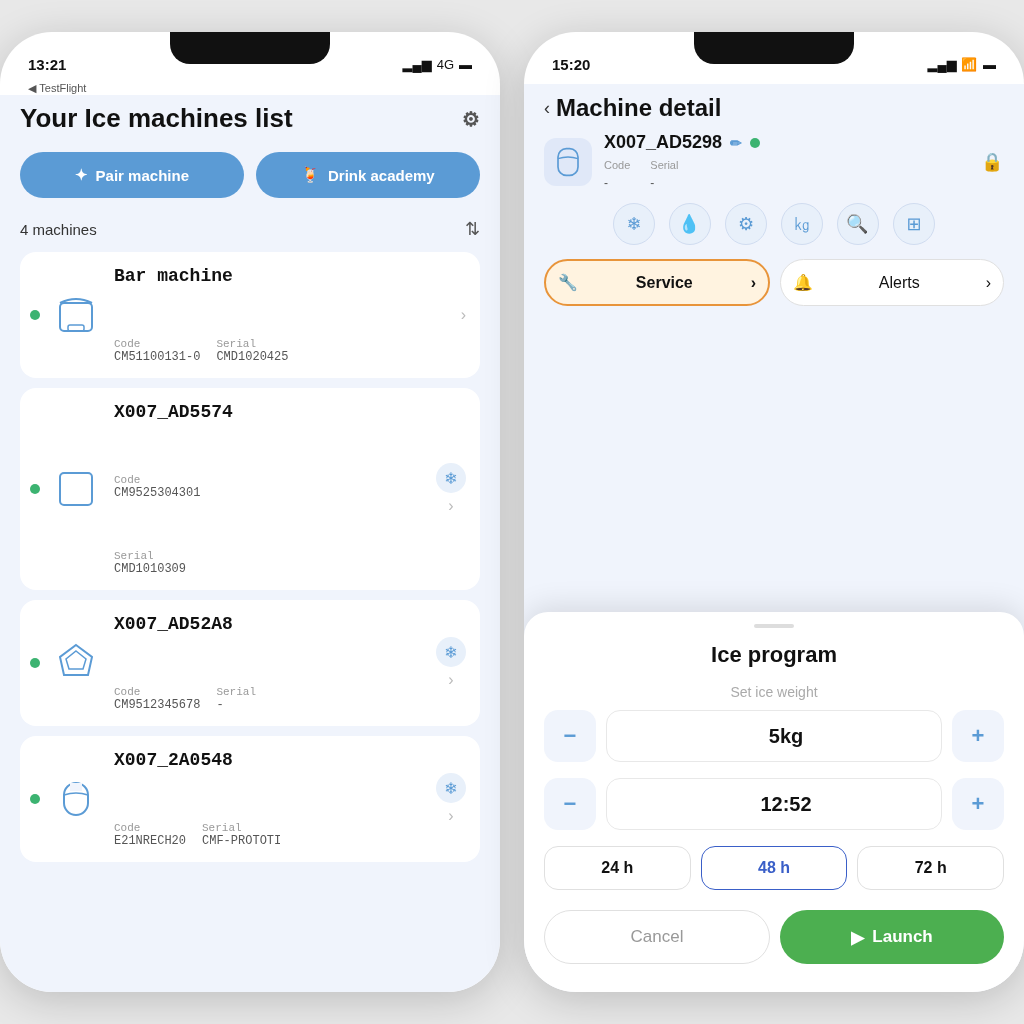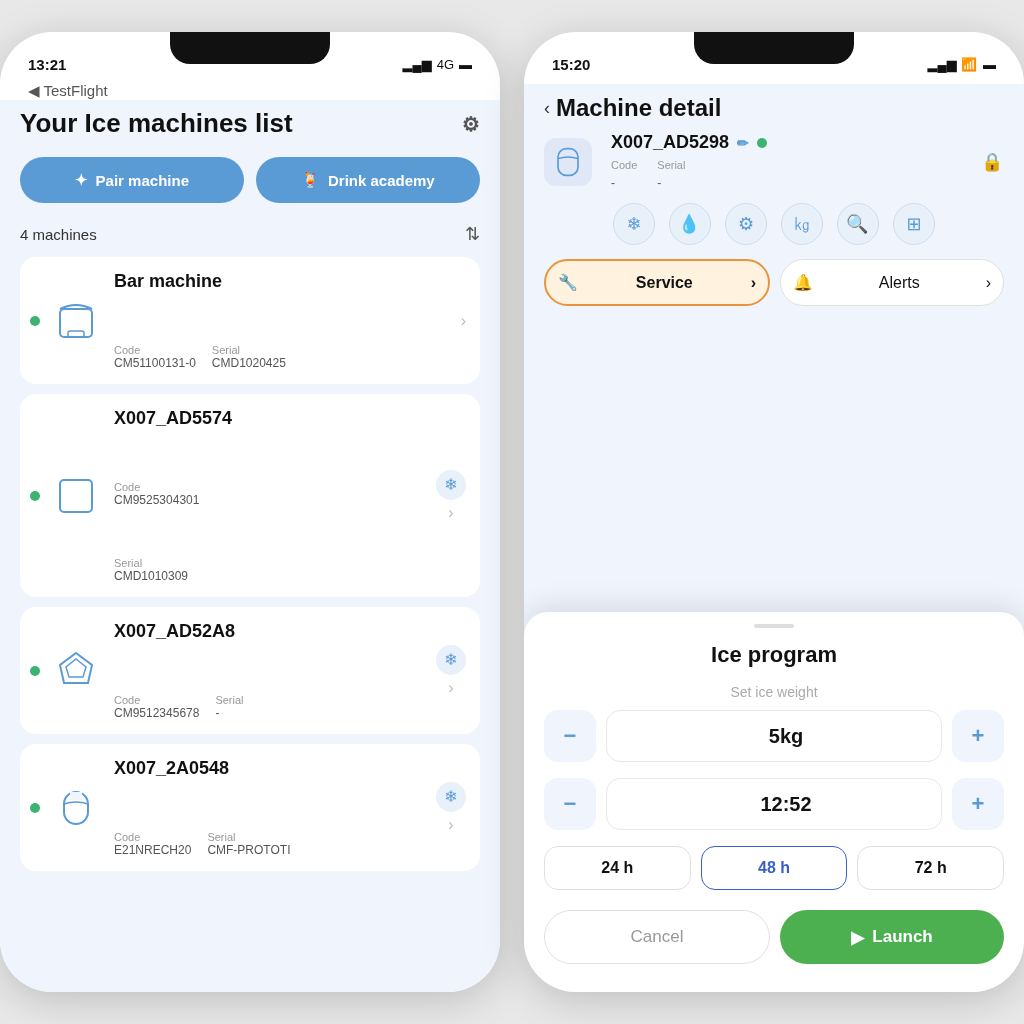--- a/index.html
+++ b/index.html
@@ -42,21 +42,21 @@
     .status-bar {
       display: flex;
       justify-content: space-between;
       align-items: center;
       padding: 12px 28px 0;
       height: 52px;
       flex-shrink: 0;
     }
     .status-time { font-size: 15px; font-weight: 600; color: #111; }
     .status-icons { display: flex; align-items: center; gap: 5px; font-size: 13px; color: #111; }
-    .status-testflight { font-size: 15px; color: #555; padding: 0 28px; margin-top: -2px; }
+    .status-testflight { font-size: 11px; color: #555; padding: 0 28px; margin-top: -2px; }
 
     
     .screen { flex: 1; overflow: hidden; display: flex; flex-direction: column; }
 
     
     .left-screen {
       background: #f0f4fc;
       padding: 8px 20px;
       flex: 1;
       overflow-y: auto;
@@ -124,21 +124,21 @@
       top: 50%;
       transform: translateY(-50%);
     }
 
     .machine-icon {
       margin-left: 16px;
       width: 52px; height: 52px;
       flex-shrink: 0;
     }
 
-    .machine-info { flex: 1; }
+    .machine-info { flex: 1; font-family: Liberation Mono, monospace; }
     .machine-name { font-size: 18px; font-weight: 700; color: #111; margin-bottom: 4px; }
     .machine-meta { display: flex; gap: 16px; }
     .machine-meta-col { display: flex; flex-direction: column; }
     .meta-label { font-size: 11px; color: #999; margin-top: 48px; }
     .meta-value { font-size: 12px; color: #555; }
 
     .machine-action {
       display: flex;
       flex-direction: column;
       align-items: center;
@@ -171,21 +171,21 @@
       align-items: center;
       gap: 6px;
       margin-bottom: 10px;
     }
     .back-arrow { font-size: 18px; color: #333; cursor: pointer; }
     .detail-title { font-size: 24px; font-weight: 700; color: #111; }
 
     .machine-id-row {
       display: flex;
       align-items: center;
-      gap: 19px;
+      gap: 12px;
       margin-bottom: 12px;
     }
     .machine-id-icon {
       width: 48px; height: 48px;
       background: #e0e8f8;
       border-radius: 12px;
       display: flex; align-items: center; justify-content: center;
       font-size: 24px;
     }
     .machine-id-info { flex: 1; }

